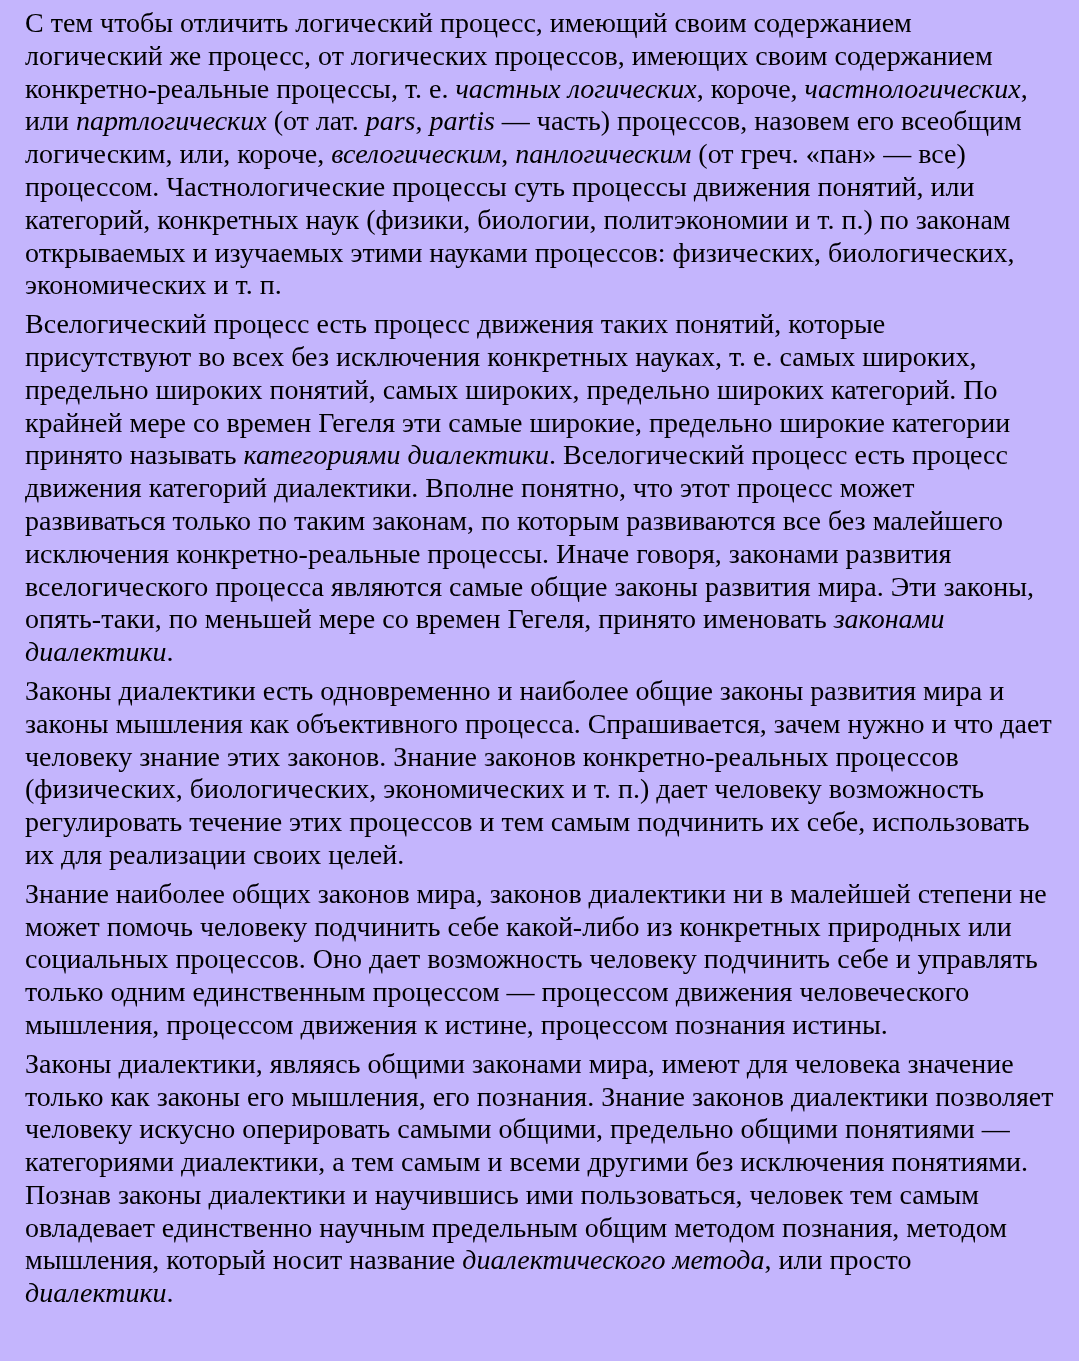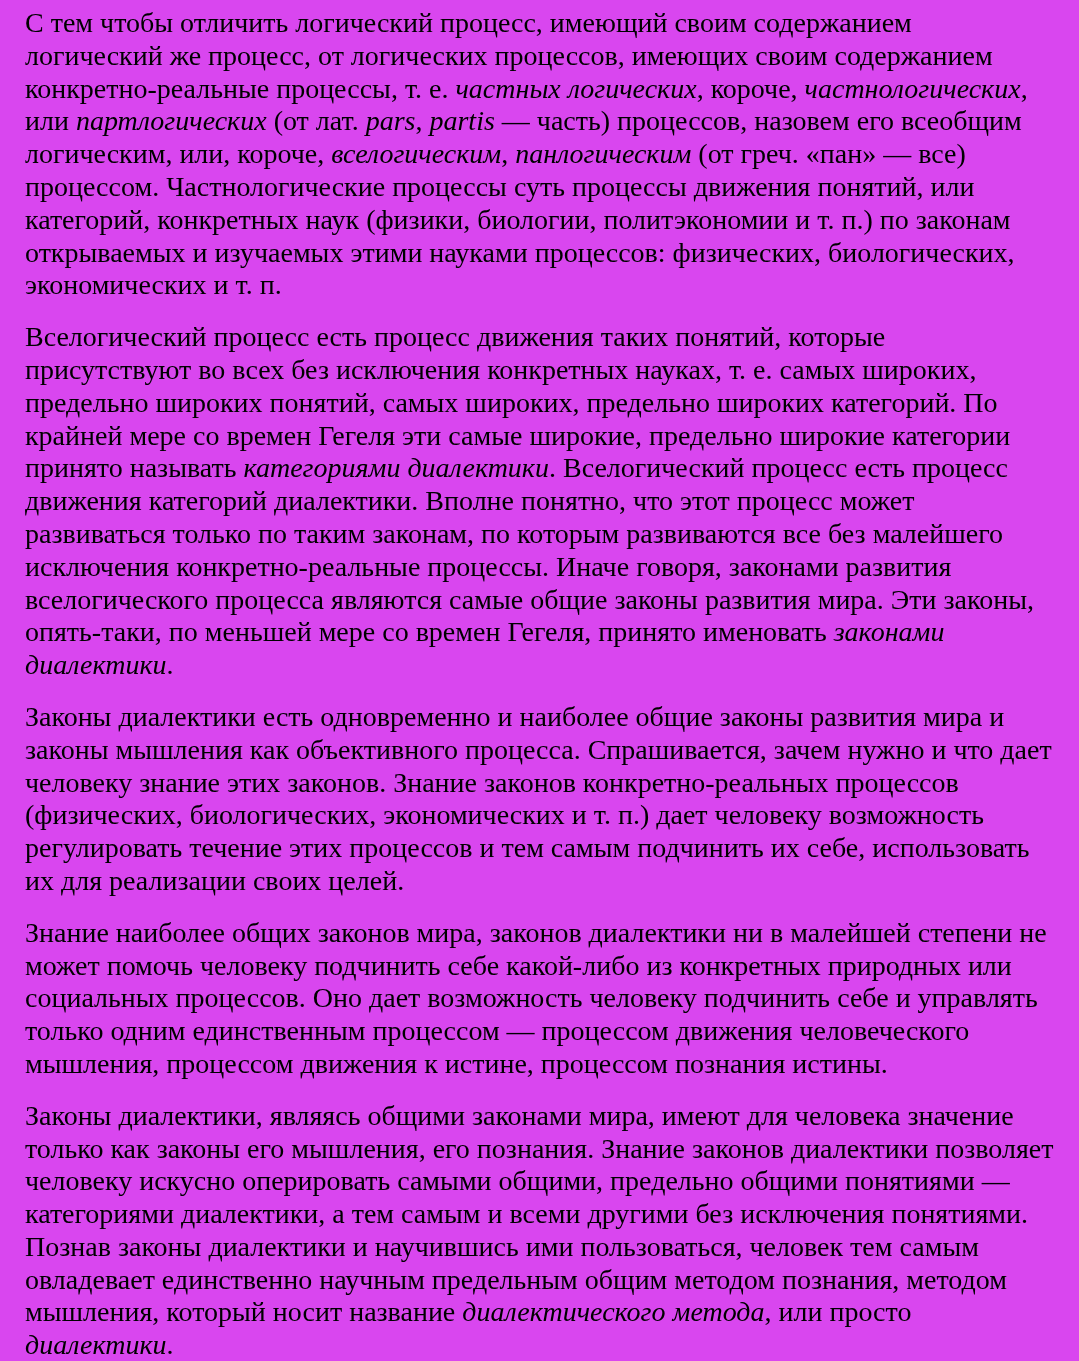--- a/index.html
+++ b/index.html
@@ -10,36 +10,36 @@
   body {
     width: 1079px;
     height: 1361px;
     overflow: hidden;
   }
   .doc-page {
     box-sizing: border-box;
     width: 1079px;
     height: 1361px;
     padding: 7px 24px 0 25px;
-    background: #d946ef;
+    background: #c4b5fd;
   }
   .doc-body {
     font-family: "Liberation Serif", "DejaVu Serif", serif;
     font-size: 28px;
     line-height: 32.8px;
     color: #000000;
     text-align: left;
     letter-spacing: 0;
   }
   .doc-body p {
     margin: 0;
     padding: 0;
   }
   .doc-body p + p {
-    margin-top: 19px;
+    margin-top: 6px;
   }
   .doc-body em {
     font-style: italic;
   }
 </style>
 </head>
 <body>
 
 <div class="doc-page">
   <div class="doc-body">

